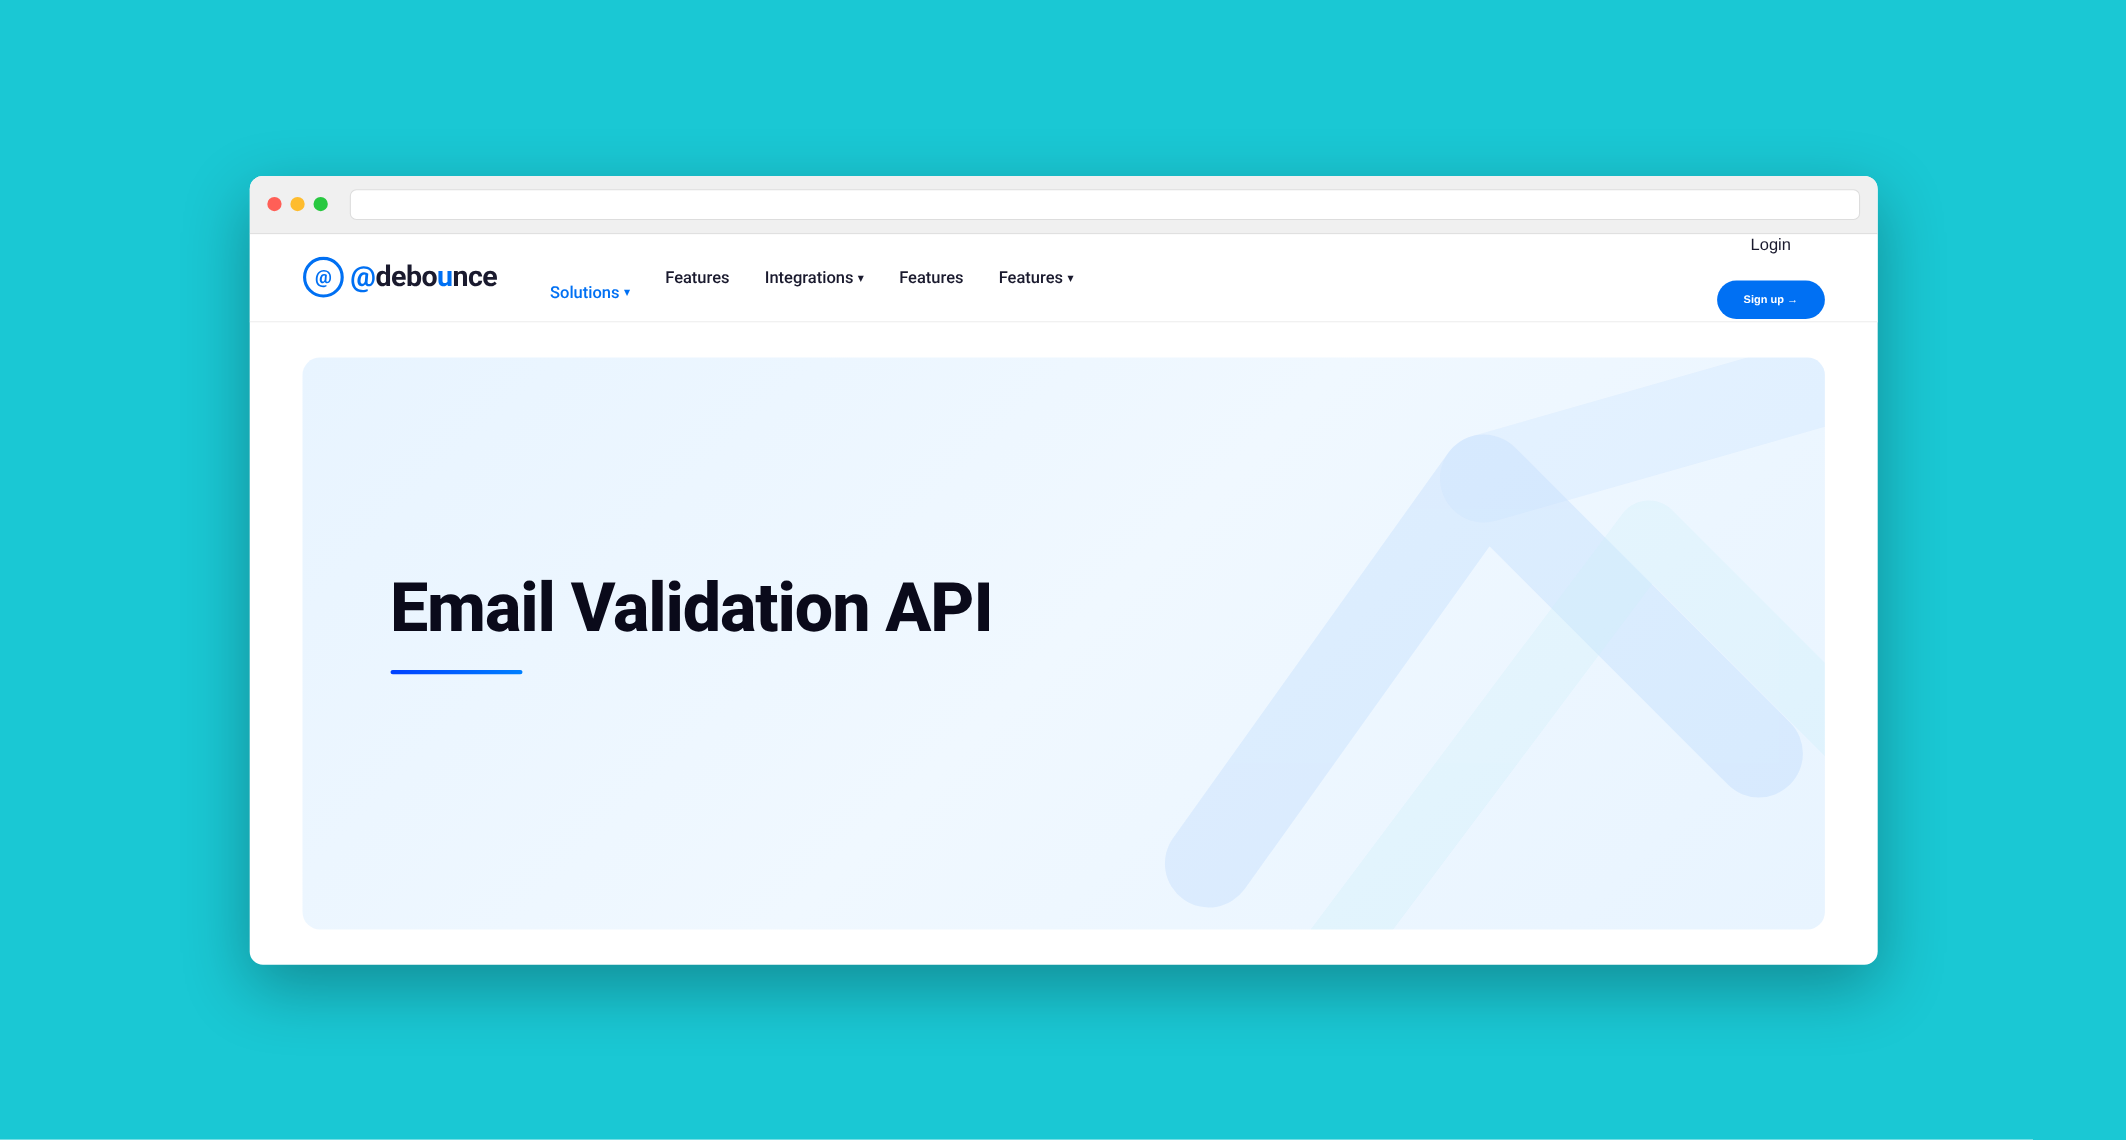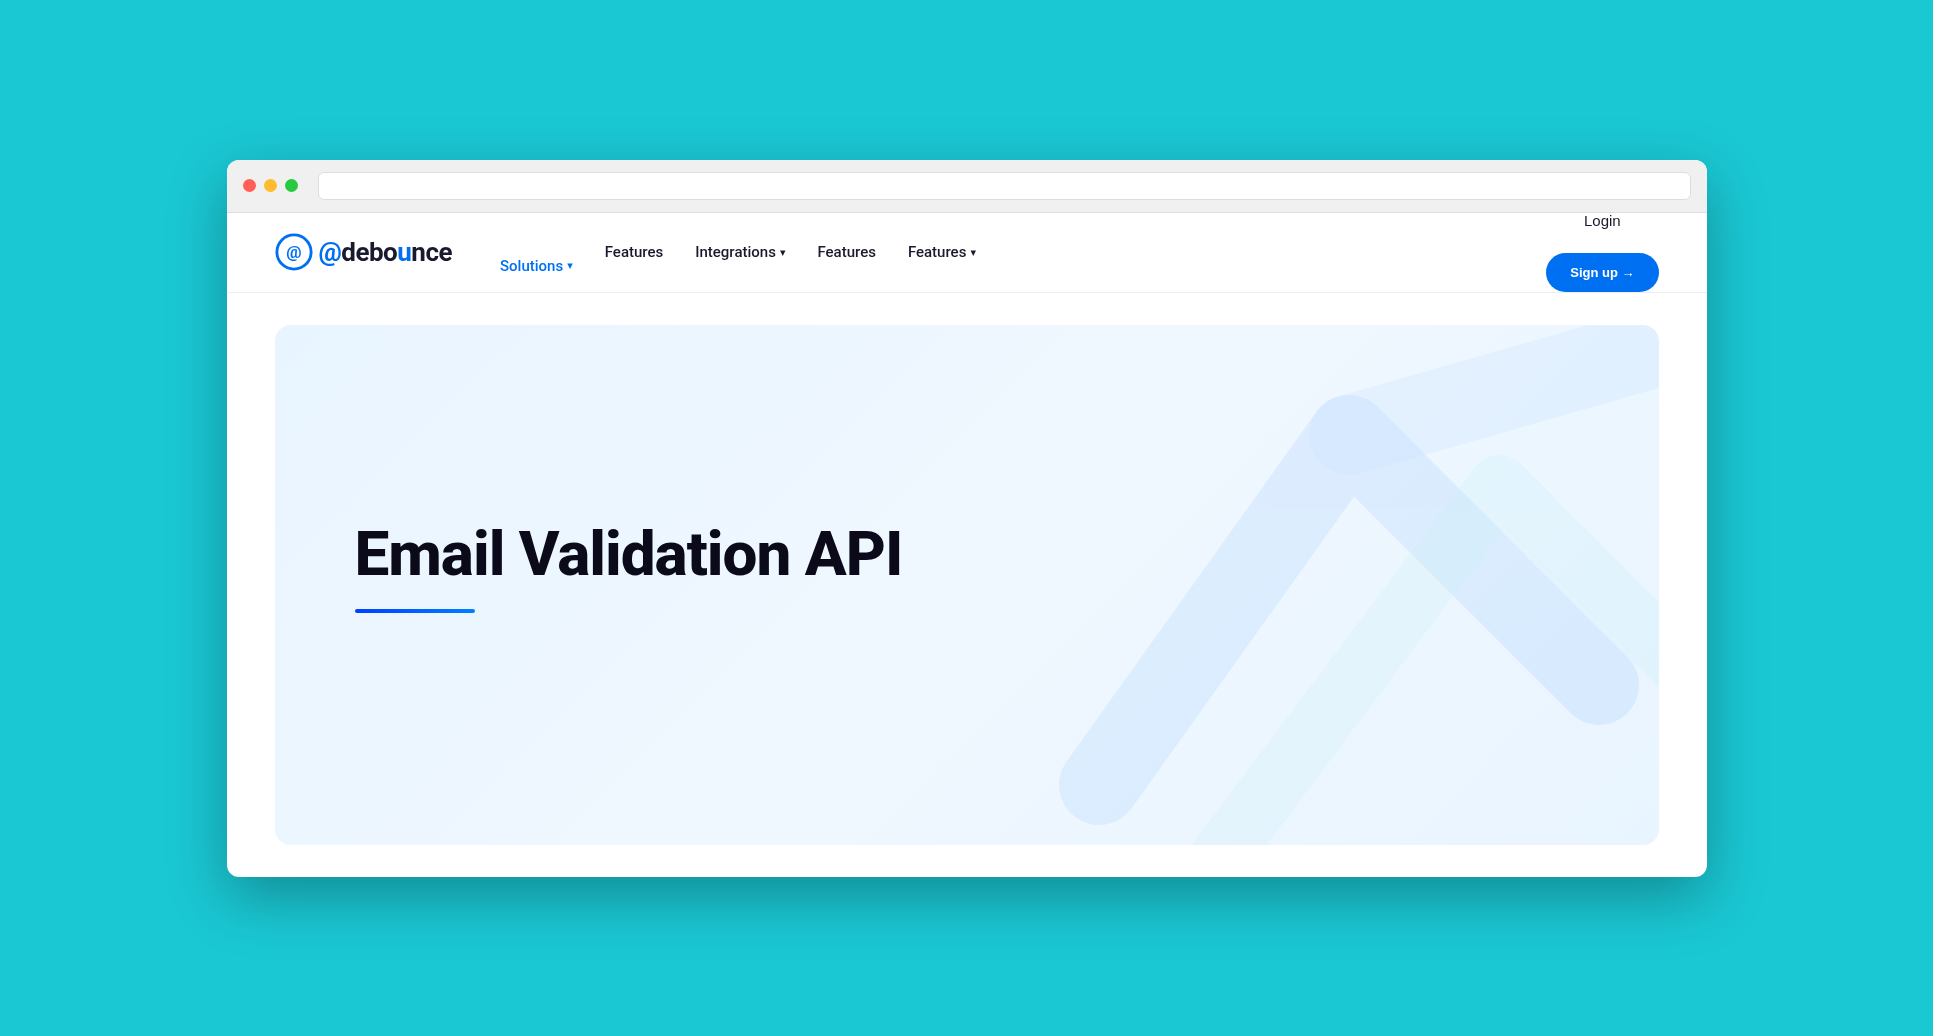--- a/index.html
+++ b/index.html
@@ -132,21 +132,21 @@
       background: none;
       border: none;
     }
 
     .signup-btn {
       background: #0070f3;
       color: #fff;
       border: none;
       border-radius: 50px;
       padding: 12px 24px;
-      font-size: 13px;
+      font-size: 10px;
       font-weight: 600;
       cursor: pointer;
       display: flex;
       align-items: center;
       gap: 6px;
     }
 
     
     .hero-section {
       background: linear-gradient(135deg, #e8f4ff 0%, #f0f8ff 50%, #e8f4ff 100%);

